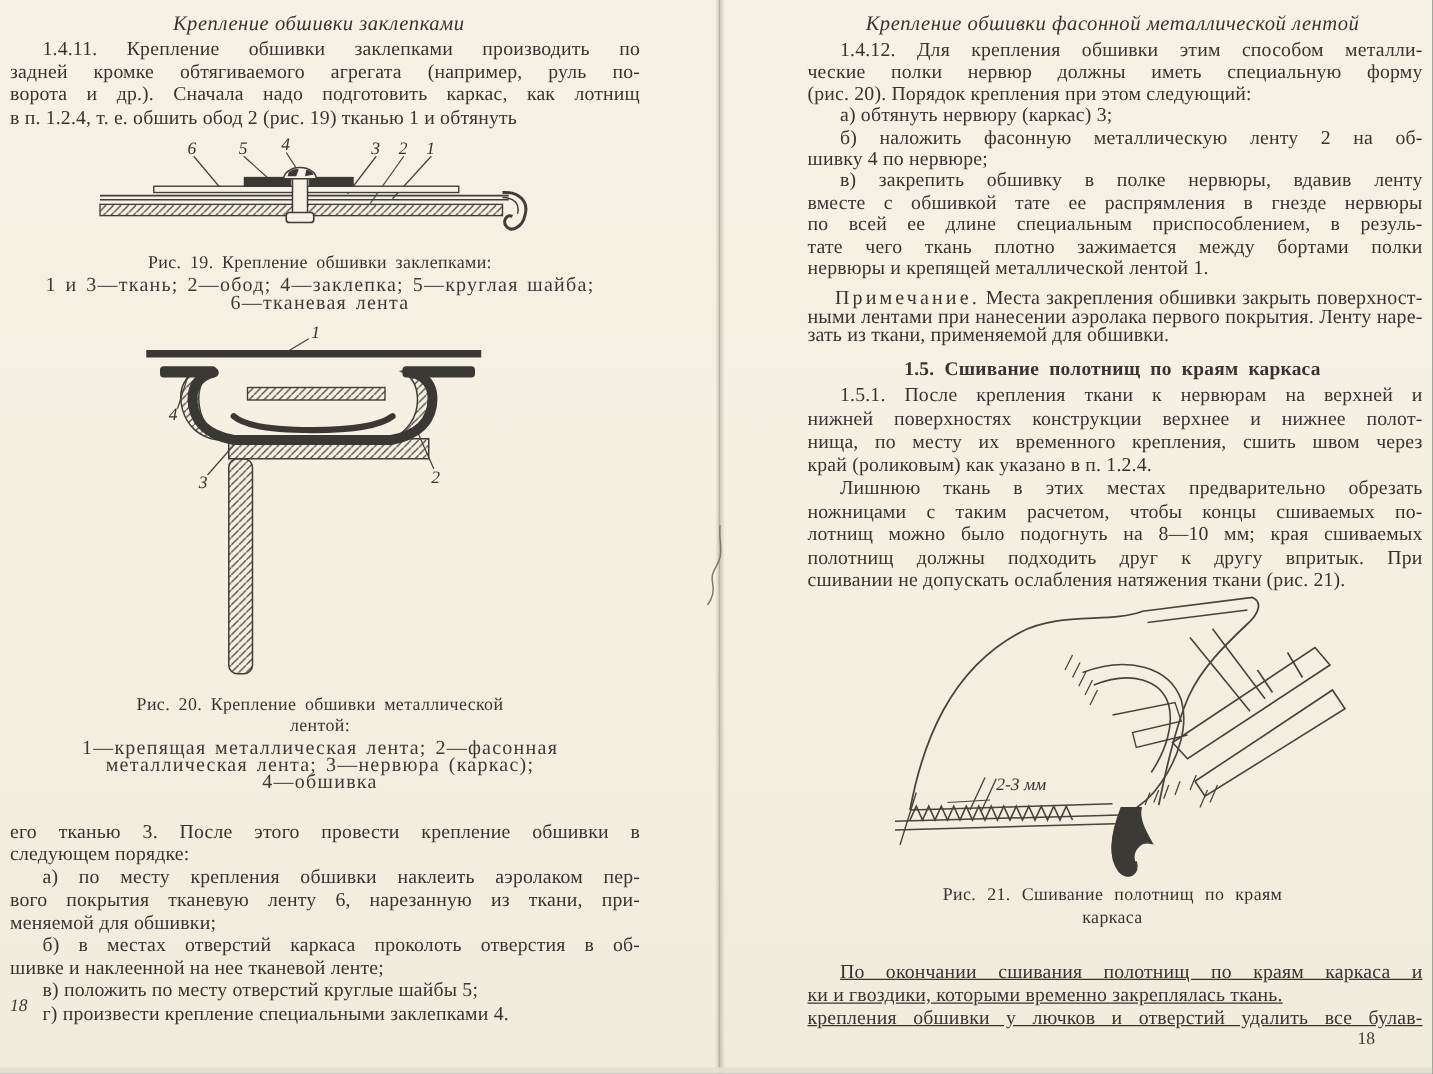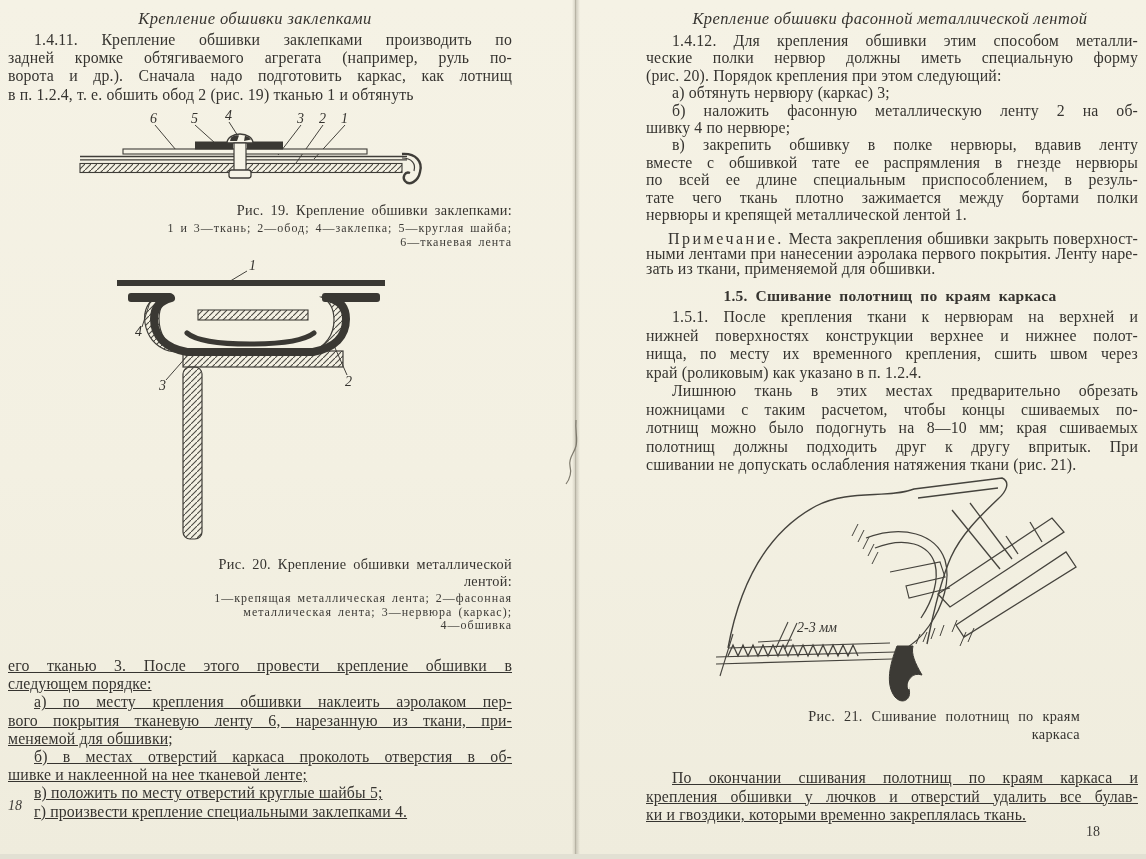--- a/index.html
+++ b/index.html
@@ -19,22 +19,22 @@
 
   .pg{position:absolute;}
   .heading-italic{font-style:italic;font-size:16.5px;letter-spacing:.4px;text-align:center;white-space:nowrap;}
   .body-block{font-size:15.8px;letter-spacing:.15px;}
   .jline{text-align:justify;text-align-last:justify;white-space:normal;}
   .jline.last{text-align-last:left;}
   .jline.ind{text-indent:26px;}
   .lh-left{line-height:18.2px;}
   .lh-right{line-height:17.4px;}
   .lh-right2{line-height:18.6px;}
-  .caption{font-size:14.3px;text-align:right;word-spacing:3px;letter-spacing:.3px;}
-  .legend{font-size:12px;text-align:right;letter-spacing:1px;word-spacing:2px;line-height:13.6px;color:#3c3a36;}
+  .caption{font-size:14.3px;text-align:center;word-spacing:3px;letter-spacing:.3px;}
+  .legend{font-size:16px;text-align:center;letter-spacing:1px;word-spacing:2px;line-height:13.6px;color:#3c3a36;}
   .note-block{font-size:16px;line-height:15.2px;letter-spacing:.1px;}
   .note-label{letter-spacing:2.5px;}
   .section-heading{font-weight:bold;font-size:15.5px;text-align:center;word-spacing:4px;letter-spacing:.2px;}
   .pagenum{position:absolute;font-size:14px;color:#3c3a36;}
   svg text{font-family:"Liberation Serif","DejaVu Serif",serif;}
   .figlabel{font-style:italic;font-size:14px;fill:#35332f;}
 </style>
 </head>
 <body>
 
@@ -138,21 +138,21 @@
   <div class="pg caption" style="top:556px;left:0;width:512px;line-height:17px;">
     <div>Рис. 20. Крепление обшивки металлической</div>
     <div>лентой:</div>
   </div>
   <div class="pg legend" style="top:592px;left:0;width:512px;">
     <div>1—крепящая металлическая лента; 2—фасонная</div>
     <div>металлическая лента; 3—нервюра (каркас);</div>
     <div>4—обшивка</div>
   </div>
 
-  <div class="pg body-block lh-left" style="top:657px;left:8px;width:504px;text-decoration:underline;">
+  <div class="pg body-block lh-left" style="top:657px;left:8px;width:504px;">
     <div class="jline">его тканью 3. После этого провести крепление обшивки в</div>
     <div class="jline last">следующем порядке:</div>
     <div class="jline ind">а) по месту крепления обшивки наклеить аэролаком пер-</div>
     <div class="jline">вого покрытия тканевую ленту 6, нарезанную из ткани, при-</div>
     <div class="jline last">меняемой для обшивки;</div>
     <div class="jline ind">б) в местах отверстий каркаса проколоть отверстия в об-</div>
     <div class="jline last">шивке и наклеенной на нее тканевой ленте;</div>
     <div class="jline ind last">в) положить по месту отверстий круглые шайбы 5;</div>
     <div class="jline ind last">г) произвести крепление специальными заклепками 4.</div>
   </div>
@@ -261,22 +261,22 @@
     </g>
   </svg>
 
   <div class="pg caption" style="top:708px;left:700px;width:380px;line-height:17.5px;word-spacing:5px;">
     <div>Рис. 21. Сшивание полотнищ по краям</div>
     <div>каркаса</div>
   </div>
 
   <div class="pg body-block lh-right2" style="top:769px;left:646px;width:492px;text-decoration:underline;">
     <div class="jline ind">По окончании сшивания полотнищ по краям каркаса и</div>
+    <div class="jline last">ки и гвоздики, которыми временно закреплялась ткань.</div>
     <div class="jline">крепления обшивки у лючков и отверстий удалить все булав-</div>
-    <div class="jline last">ки и гвоздики, которыми временно закреплялась ткань.</div>
   </div>
 
   <div class="pagenum" style="top:824px;left:1086px;">18</div>
 
   <div class="gutter"></div>
   <div class="gutter-line"></div>
   <svg class="pg" style="top:418px;left:560px;" width="30" height="70" viewBox="0 0 30 70">
     <path d="M16,2 C15,14 18,20 16,28 C14,36 8,40 10,48 C12,56 9,62 6,66" fill="none" stroke="#7e7a6d" stroke-width="1.2"></path>
   </svg>
   <div class="bottom-edge"></div>

